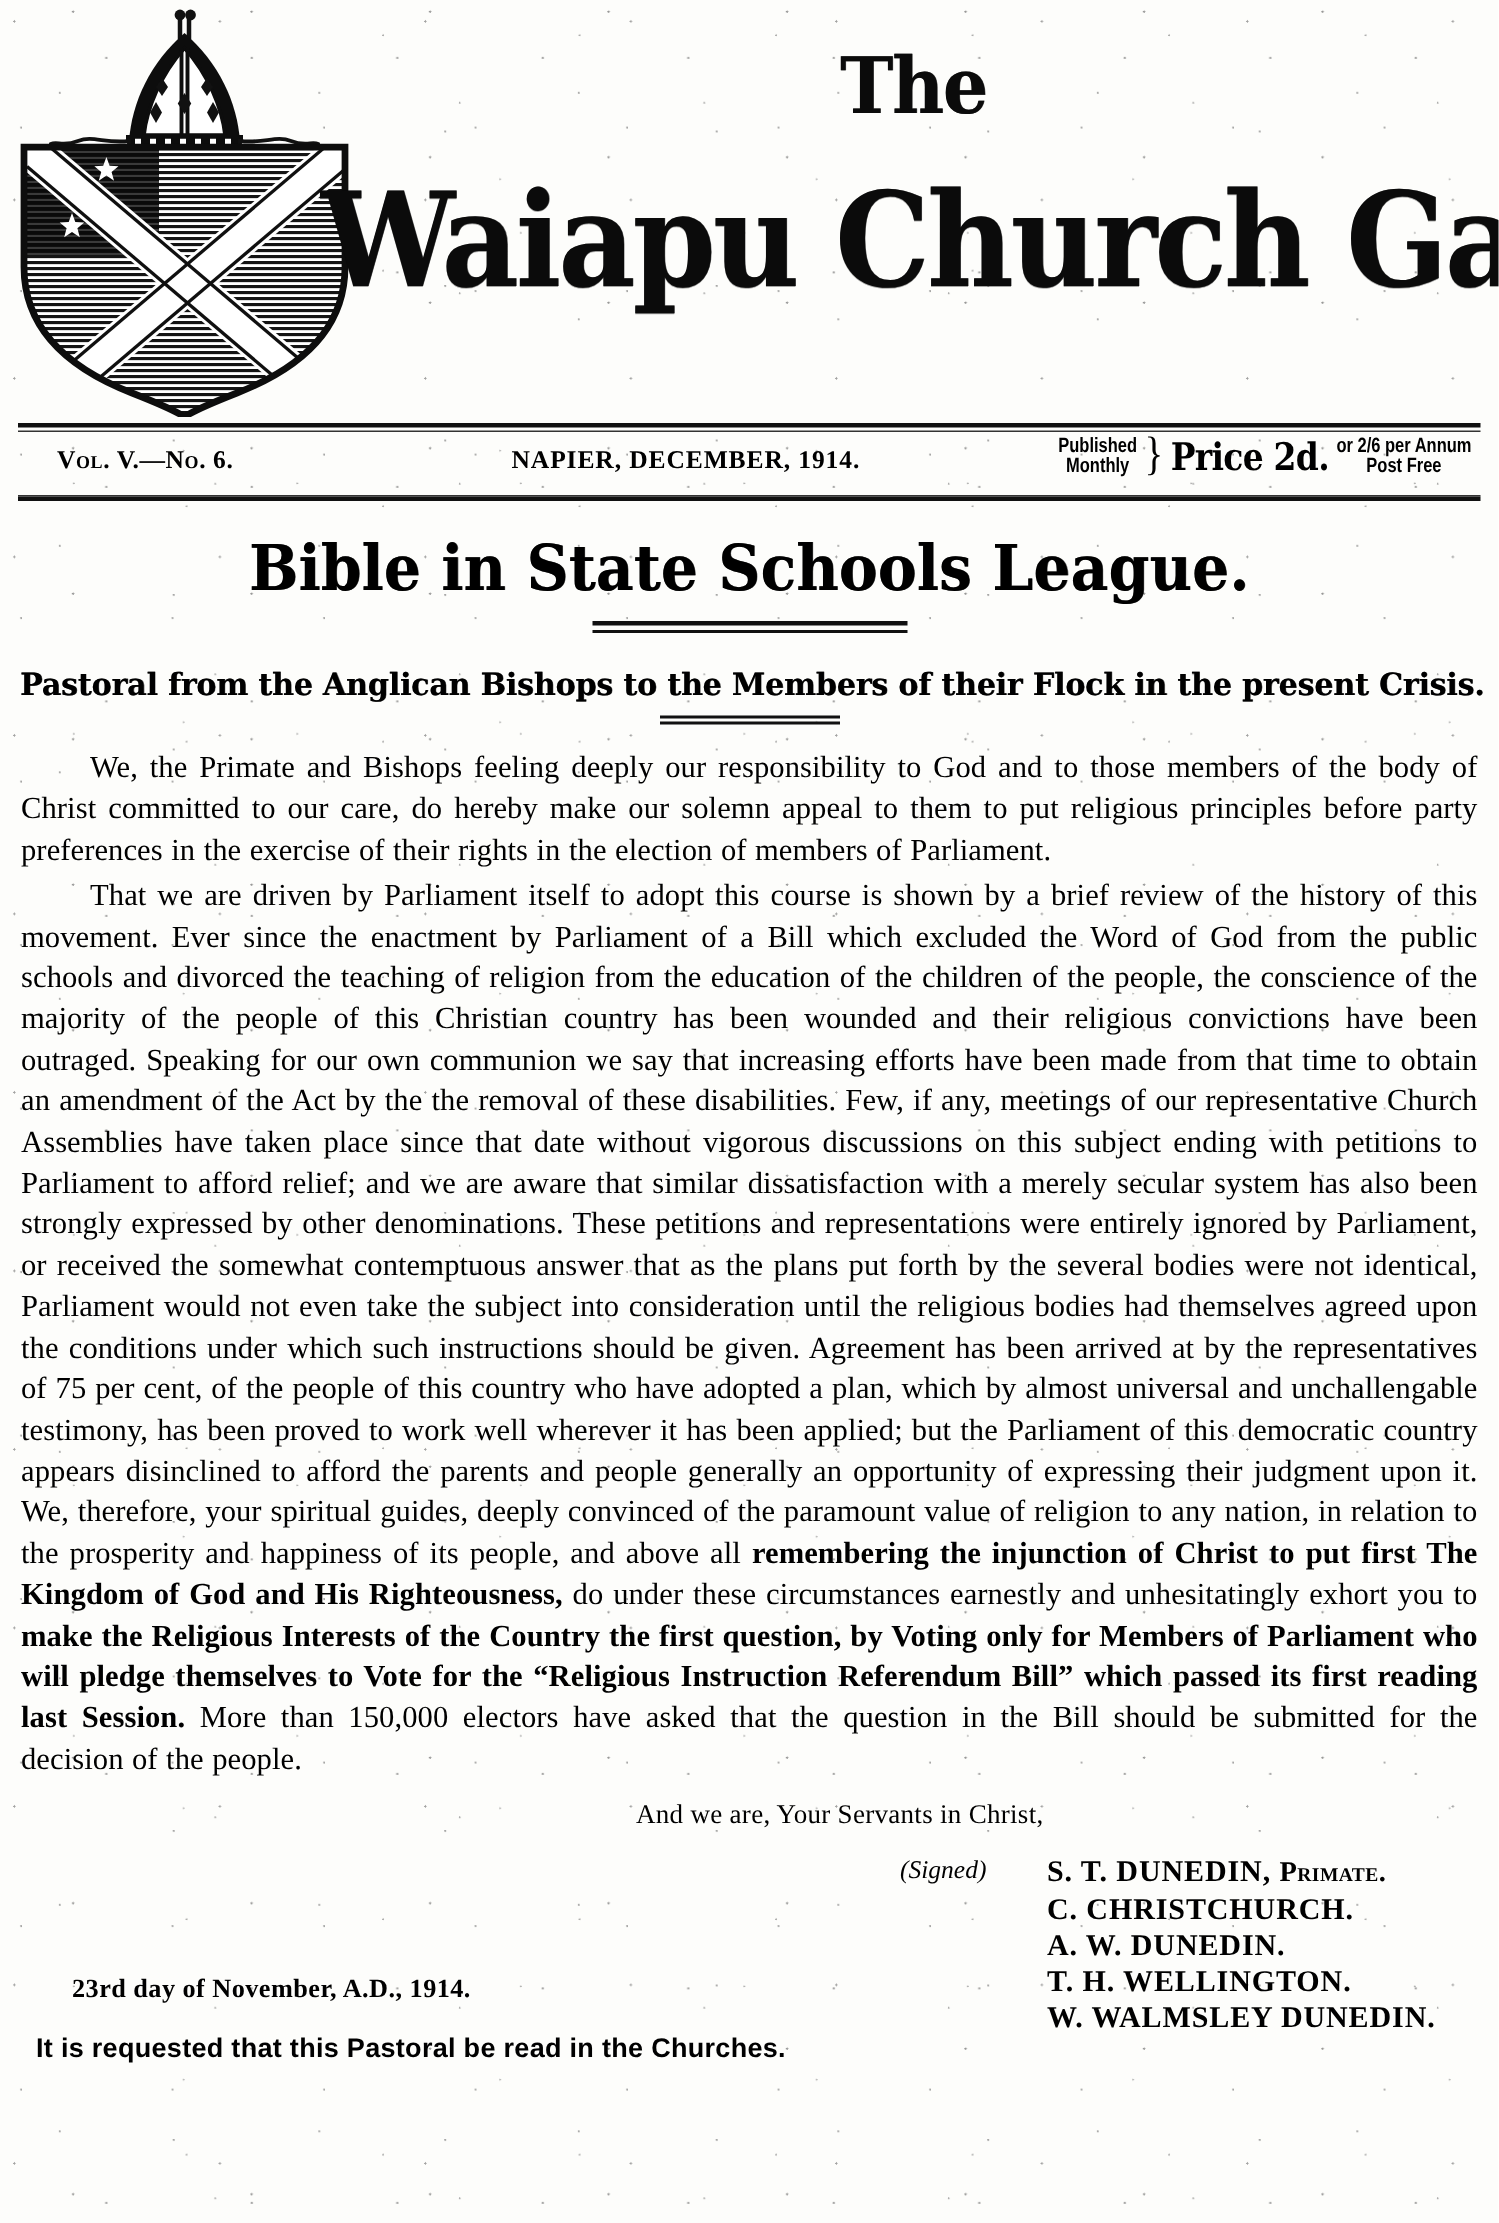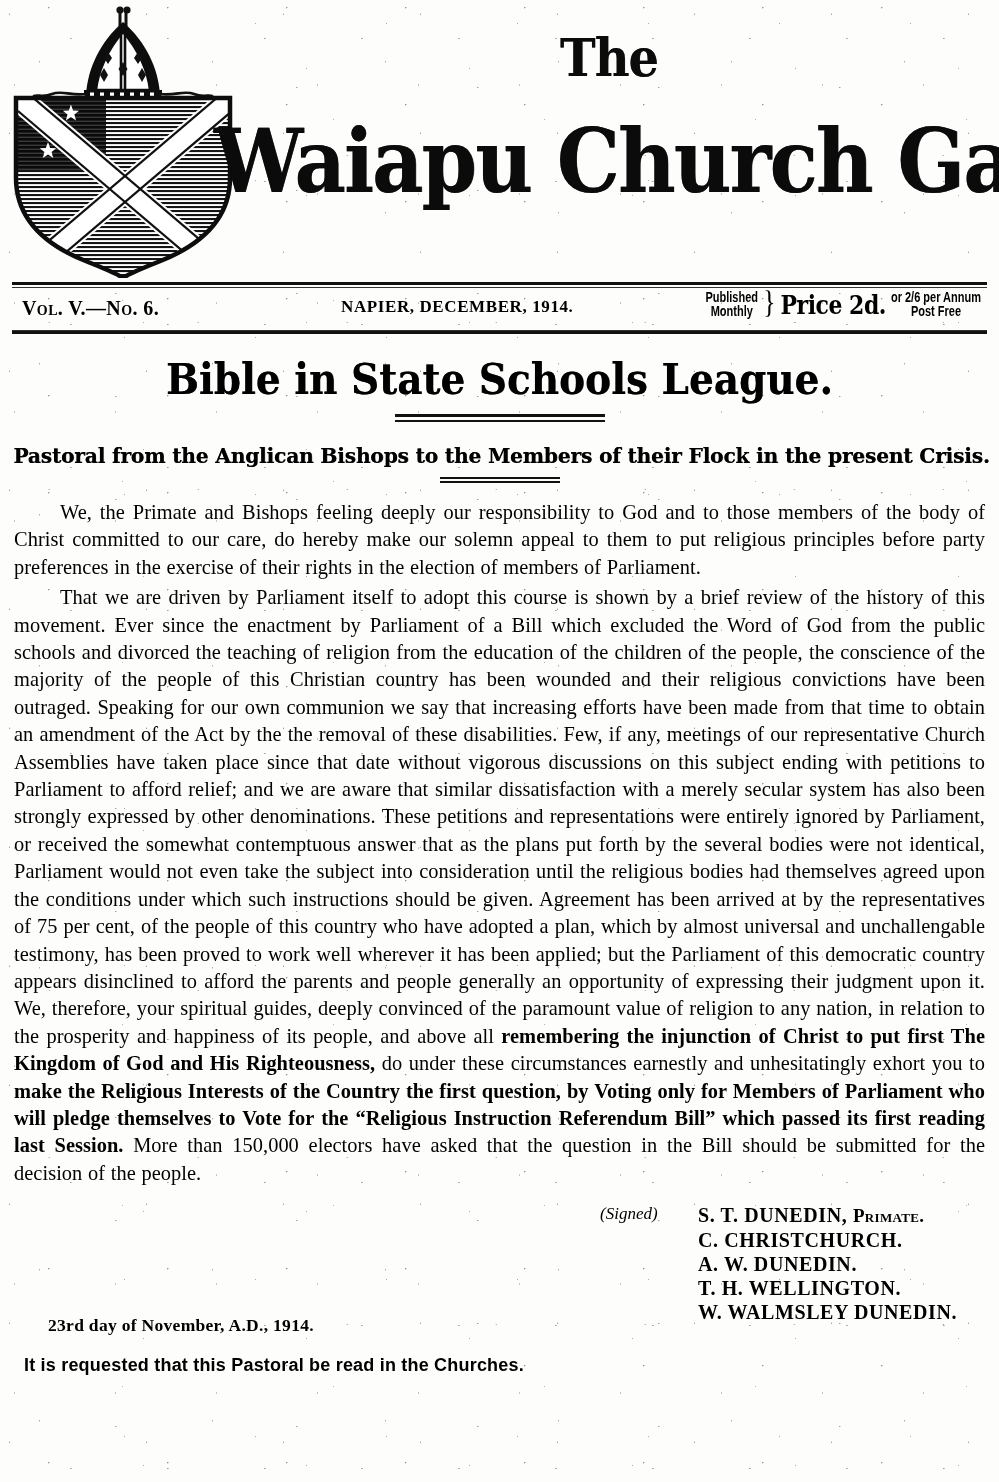--- a/index.html
+++ b/index.html
@@ -113,23 +113,23 @@
     background: #333;
     margin: 2px 12px 0 12px;
   }
   .issue-bar {
     position: relative;
     height: 40px;
     margin: 0 12px;
   }
   .issue-vol {
     position: absolute;
-    left: 10px;
+    left: 26px;
     top: 9px;
-    font-size: 20px;
+    font-size: 17px;
     font-variant: small-caps;
     letter-spacing: .4px;
     font-weight: 600;
   }
   .issue-place {
     position: absolute;
     left: 329px;
     top: 9px;
     font-size: 17px;
     letter-spacing: .6px;
@@ -395,20 +395,21 @@
   <div class="mini-rule"></div>
 
   <h2 class="subhead inkrough">Pastoral from the Anglican Bishops to the Members of their Flock in the present Crisis.</h2>
   <div class="mini-rule2"></div>
 
   <div class="body">
     <p>We, the Primate and Bishops feeling deeply our responsibility to God and to those members of the body of Christ committed to our care, do hereby make our solemn appeal to them to put religious principles before party preferences in the exercise of their rights in the election of members of Parliament.</p>
     <p><span>That we are driven by Parliament itself to adopt this course is shown by a brief review of the history of this movement.  Ever since the enactment by Parliament of a Bill which excluded the Word of God from the public schools and divorced the teaching of religion from the education of the children of the people, the conscience of the majority of the people of this Christian country has been wounded and their religious convictions have been outraged. Speaking for our own communion we say that increasing efforts have been made from that time to obtain an amendment of the Act by the the removal of these disabilities.  Few, if any, meetings of our representative Church Assemblies have taken place since that date without vigorous discussions on this subject ending with petitions to Parliament to afford relief; and we are aware that similar dissatisfaction with a merely secular system has also been strongly expressed by other denominations.  These petitions and representations were entirely ignored by Parliament, or received the somewhat contemptuous answer that as the plans put forth by the several bodies were not identical, Parliament would not even take the subject into consideration until the religious bodies had themselves agreed upon the conditions under which such instructions should be given.  Agreement has been arrived at by the representatives of 75 per cent, of the people of this country who have adopted a plan, which by almost universal and unchallengable testimony, has been proved to work well wherever it has been applied; but the Parliament of this democratic country appears disinclined to afford the parents and people generally an opportunity of expressing their judgment upon it.  We, therefore, your spiritual guides, deeply convinced of the paramount value of religion to any nation, in relation to the prosperity and happiness of its people, and above all </span><b>remembering the injunction of Christ to put first The Kingdom of God and His Righteousness,</b><span> do under these circumstances earnestly and unhesitatingly exhort you to </span><b>make the Religious Interests of the Country the first question, by Voting only for Members of Parliament who will pledge themselves to Vote for the “Religious Instruction Referendum Bill” which passed its first reading last Session.</b><span>  More than 150,000 electors have asked that the question in the Bill should be submitted for the decision of the people.</span></p>
   </div>
 
+  <div class="closing">And we are, Your Servants in Christ,</div>
 
   <div class="signers">
     <div class="signed-word">(Signed)</div>
     <div class="signer-list">
       <div><span>S. T. DUNEDIN,</span> <span class="sc">Primate.</span></div>
       <div><span>C. CHRISTCHURCH.</span></div>
       <div><span>A. W. DUNEDIN.</span></div>
       <div><span>T. H. WELLINGTON.</span></div>
       <div><span>W. WALMSLEY DUNEDIN.</span></div>
     </div>

